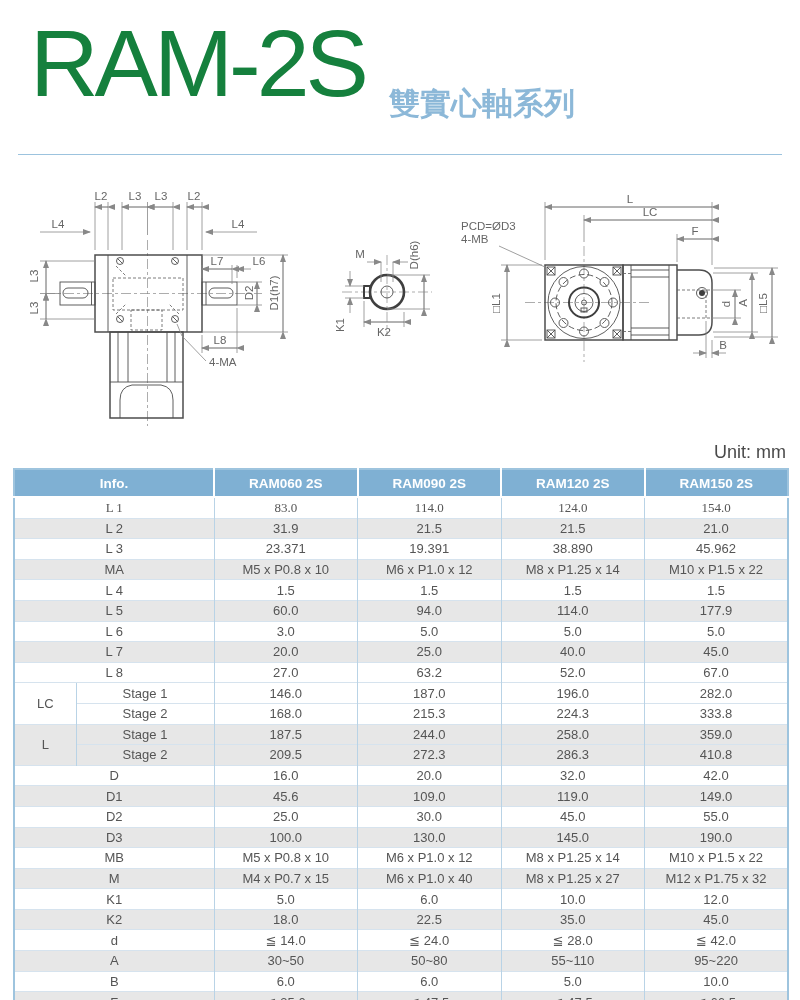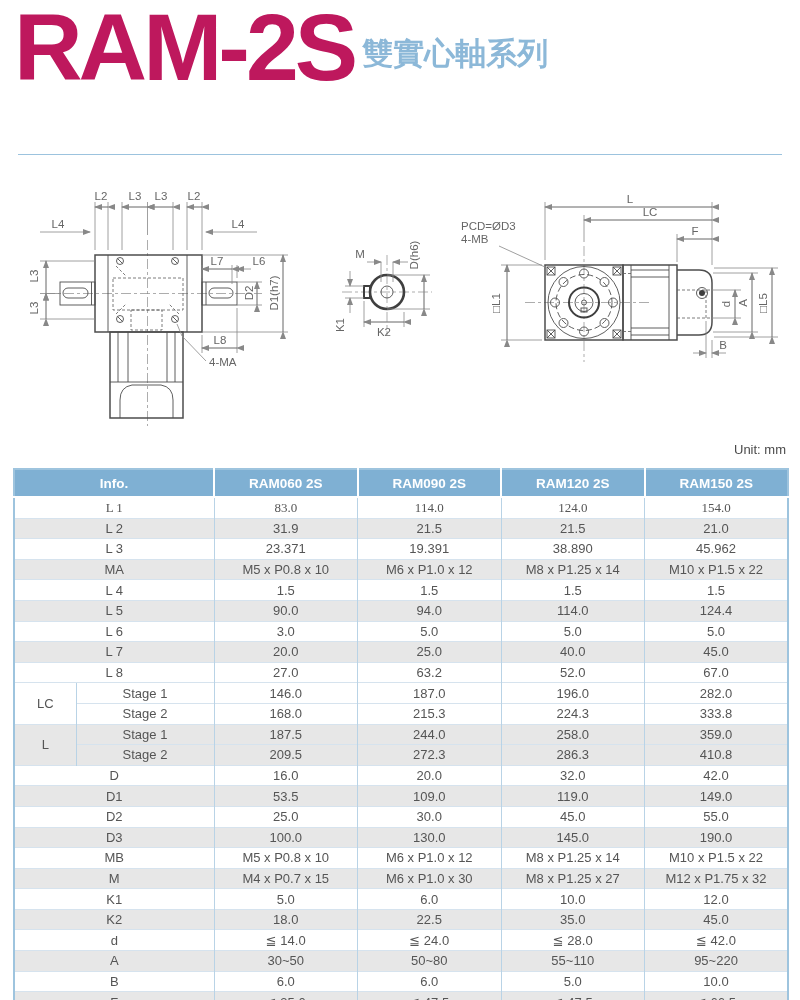--- a/index.html
+++ b/index.html
@@ -1,27 +1,27 @@
 <!DOCTYPE html>
 <html><head>
 <meta charset="utf-8">
 <style>
   html,body{margin:0;padding:0;background:#fff;}
   .page{position:relative;width:800px;height:1000px;background:#fff;overflow:hidden;
         font-family:"Liberation Sans","DejaVu Sans",sans-serif;}
   .title-row{position:absolute;left:14px;top:0px;display:flex;align-items:flex-end;}
-  .title{font-size:95px;line-height:1.0;font-weight:700;letter-spacing:-4px;color:#be185d;margin:0;}
-  .subtitle{font-size:31px;font-weight:bold;color:#8cb8d8;margin-left:8px;margin-bottom:20px;
+  .title{font-size:95px;line-height:1.0;font-weight:400;letter-spacing:-4px;color:#15803d;margin:16px;}
+  .subtitle{font-size:31px;font-weight:bold;color:#8cb8d8;margin-left:8px;margin-bottom:2px;
             font-family:"Liberation Sans","DejaVu Sans",sans-serif;}
   .rule{position:absolute;left:18px;top:146px;width:764px;height:0;border:0;border-top:1px solid #9cc3de;}
   .dwg{position:absolute;}
   #dwg-left{left:10px;top:180px;}
   #dwg-mid{left:320px;top:225px;}
   #dwg-right{left:455px;top:190px;}
-  .unit{position:absolute;right:14px;top:442px;font-size:13px;color:#4a4a4a;}
+  .unit{position:absolute;right:14px;top:442px;font-size:18px;color:#4a4a4a;}
   table.spec{position:absolute;left:13px;top:468px;width:774px;border-collapse:collapse;
              border:2px solid #9ec4de;table-layout:fixed;}
   table.spec th{background:#7fb0d3;color:#fff;font-weight:bold;font-size:13.5px;height:26px;
                 border-left:2px solid #fff;border-bottom:2px solid #fff;padding:0;text-align:center;}
   table.spec th:first-child{border-left:0;}
   table.spec td{height:19.6px;padding:0;font-size:13px;color:#555;text-align:center;
                 border-top:1px solid #d6e3ee;white-space:nowrap;overflow:hidden;}
   table.spec tr.shade td{background:#e7e7e7;}
   table.spec td.val,table.spec td.sub{border-left:1px solid #b9d3e6;}
   table.spec tbody tr:first-child td{border-top:0;font-family:Liberation Serif, serif;}
@@ -337,24 +337,24 @@
         </tr>
         <tr>
           <td class="lbl" colspan="2">L 4</td>
           <td class="val">1.5</td>
           <td class="val">1.5</td>
           <td class="val">1.5</td>
           <td class="val">1.5</td>
         </tr>
         <tr class="shade">
           <td class="lbl" colspan="2">L 5</td>
-          <td class="val">90.0</td>
+          <td class="val">60.0</td>
           <td class="val">94.0</td>
           <td class="val">114.0</td>
-          <td class="val">124.4</td>
+          <td class="val">177.9</td>
         </tr>
         <tr>
           <td class="lbl" colspan="2">L 6</td>
           <td class="val">3.0</td>
           <td class="val">5.0</td>
           <td class="val">5.0</td>
           <td class="val">5.0</td>
         </tr>
         <tr class="shade">
           <td class="lbl" colspan="2">L 7</td>
@@ -402,21 +402,21 @@
         </tr>
         <tr>
           <td class="lbl" colspan="2">D</td>
           <td class="val">16.0</td>
           <td class="val">20.0</td>
           <td class="val">32.0</td>
           <td class="val">42.0</td>
         </tr>
         <tr class="shade">
           <td class="lbl" colspan="2">D1</td>
-          <td class="val">53.5</td>
+          <td class="val">45.6</td>
           <td class="val">109.0</td>
           <td class="val">119.0</td>
           <td class="val">149.0</td>
         </tr>
         <tr>
           <td class="lbl" colspan="2">D2</td>
           <td class="val">25.0</td>
           <td class="val">30.0</td>
           <td class="val">45.0</td>
           <td class="val">55.0</td>
@@ -431,21 +431,21 @@
         <tr>
           <td class="lbl" colspan="2">MB</td>
           <td class="val">M5 x P0.8 x 10</td>
           <td class="val">M6 x P1.0 x 12</td>
           <td class="val">M8 x P1.25 x 14</td>
           <td class="val">M10 x P1.5 x 22</td>
         </tr>
         <tr class="shade">
           <td class="lbl" colspan="2">M</td>
           <td class="val">M4 x P0.7 x 15</td>
-          <td class="val">M6 x P1.0 x 30</td>
+          <td class="val">M6 x P1.0 x 40</td>
           <td class="val">M8 x P1.25 x 27</td>
           <td class="val">M12 x P1.75 x 32</td>
         </tr>
         <tr>
           <td class="lbl" colspan="2">K1</td>
           <td class="val">5.0</td>
           <td class="val">6.0</td>
           <td class="val">10.0</td>
           <td class="val">12.0</td>
         </tr>

